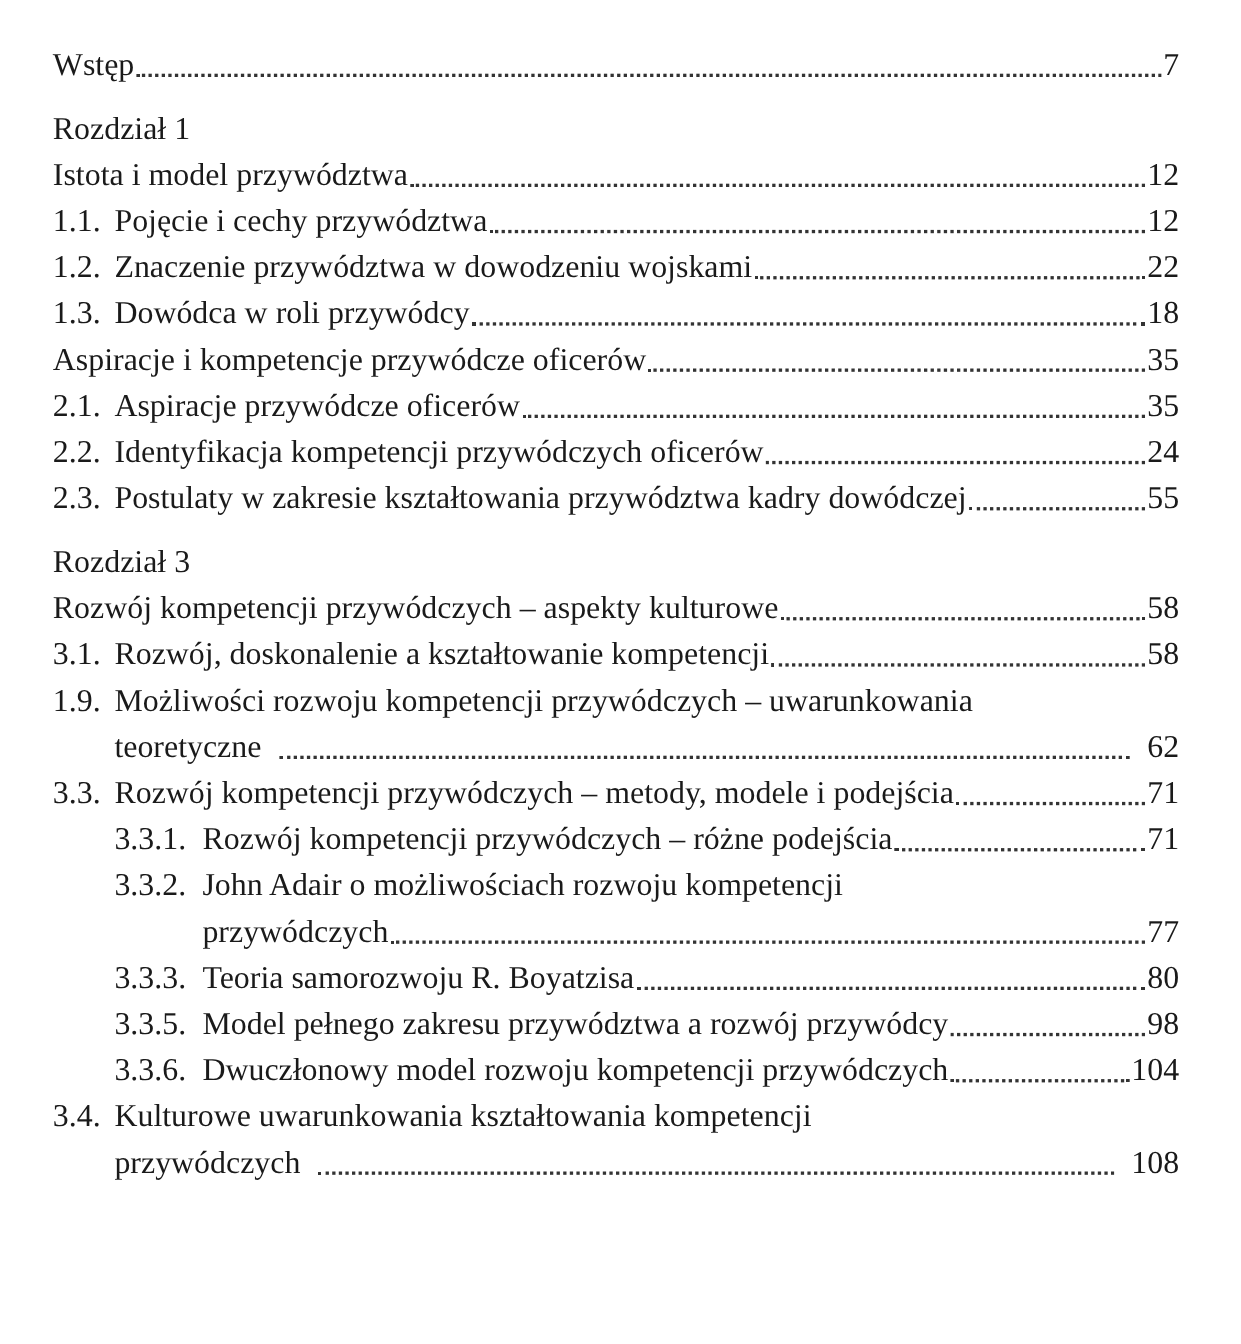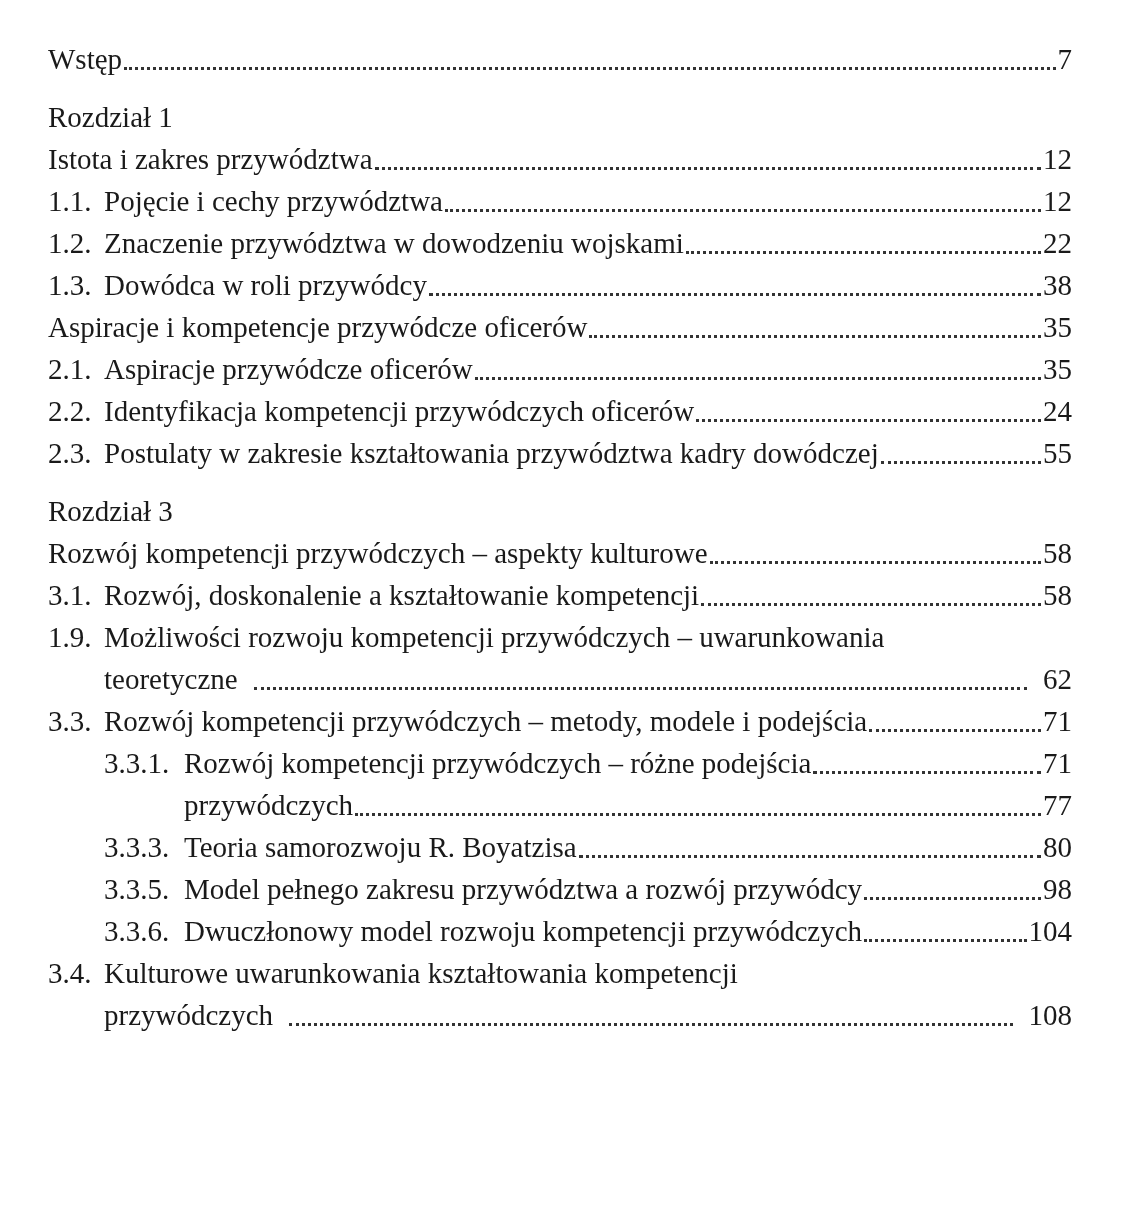--- a/index.html
+++ b/index.html
@@ -71,41 +71,41 @@
 <div class="toc">
 
   <div class="row">
     <span class="title">Wstęp</span>
     <span class="leader"></span>
     <span class="page">7</span>
   </div>
 
   <div class="chapter-label">Rozdział 1</div>
   <div class="row">
-    <span class="title">Istota i zakres przywództwa</span>
+    <span class="title">Istota i model przywództwa</span>
     <span class="leader"></span>
     <span class="page">12</span>
   </div>
   <div class="row indent-1">
     <span class="num">1.1.</span>
     <span class="title">Pojęcie i cechy przywództwa</span>
     <span class="leader"></span>
     <span class="page">12</span>
   </div>
   <div class="row indent-1">
     <span class="num">1.2.</span>
     <span class="title">Znaczenie przywództwa w dowodzeniu wojskami</span>
     <span class="leader"></span>
     <span class="page">22</span>
   </div>
   <div class="row indent-1">
     <span class="num">1.3.</span>
     <span class="title">Dowódca w roli przywódcy</span>
     <span class="leader"></span>
-    <span class="page">38</span>
+    <span class="page">18</span>
   </div>
 
   <div class="row">
     <span class="title">Aspiracje i kompetencje przywódcze oficerów</span>
     <span class="leader"></span>
     <span class="page">35</span>
   </div>
   <div class="row indent-1">
     <span class="num">2.1.</span>
     <span class="title">Aspiracje przywódcze oficerów</span>
@@ -158,20 +158,24 @@
   </div>
 
   <div class="row lvl2">
     <span class="num">3.3.1.</span>
     <span class="title">Rozwój kompetencji przywódczych – różne podejścia</span>
     <span class="leader"></span>
     <span class="page">71</span>
   </div>
 
   <div>
+    <div class="row lvl2">
+      <span class="num">3.3.2.</span>
+      <span class="title">John Adair o możliwościach rozwoju kompetencji</span>
+    </div>
     <div class="row cont-2">
       <span class="title">przywódczych</span>
       <span class="leader"></span>
       <span class="page">77</span>
     </div>
   </div>
 
   <div class="row lvl2">
     <span class="num">3.3.3.</span>
     <span class="title">Teoria samorozwoju R. Boyatzisa</span>

